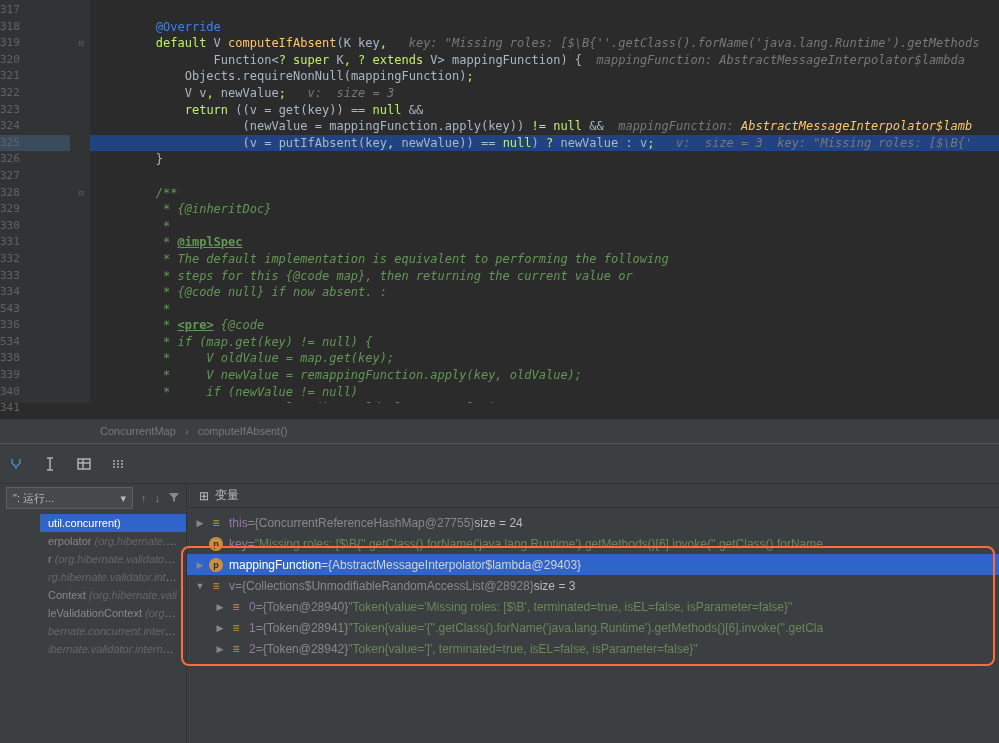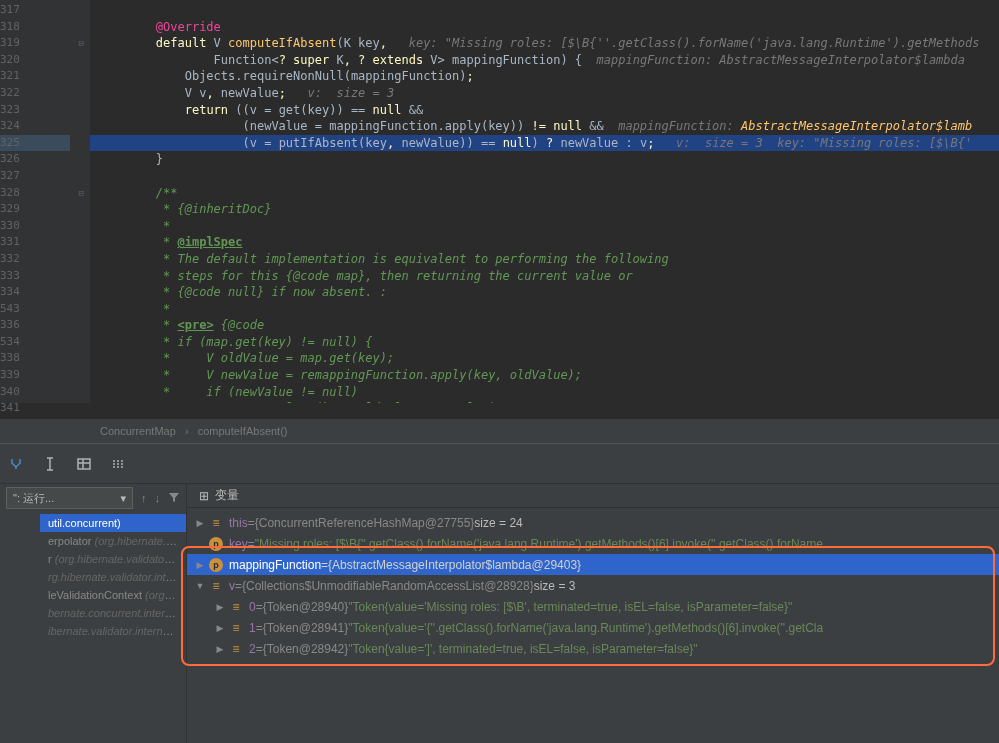--- a/index.html
+++ b/index.html
@@ -41,22 +41,22 @@
   flex: 1;
   font-size: 12px;
   line-height: 16.6px;
   padding-top: 2px;
   white-space: pre;
   overflow: hidden;
 }
 .code-line { height: 16.6px; padding-left: 8px; }
 .code-line.hl { background: #214283; }
 .gutter-line.hl { background: #3a4b5c; }
-.kw { color: #fef9c3; }
-.anno { color: #ec4899; }
+.kw { color: #bef264; }
+.anno { color: #3b82f6; }
 .ident { color: #a9b7c6; }
 .method { color: #ffc66d; }
 .param { color: #787878; font-style: italic; }
 .doc { color: #629755; font-style: italic; }
 .doctag { color: #629755; font-weight: bold; text-decoration: underline; }
 .orange-lambda { color: #ffc66d; font-style: italic; }
 .sel-box { background: #214283; }
 .breadcrumb {
   height: 24px;
   background: #3c3f41;
@@ -283,20 +283,21 @@
           <svg width="12" height="12" viewBox="0 0 12 12">
               <path d="M1 2h10L7 7v4l-2-1V7z" fill="#888"></path>
             </svg>
         </span>
       </div>
       <div class="frames-list" id="frames">
           <div class="frame-item active">util.concurrent) </div>
           <div class="frame-item">erpolator <span class="pkg">(org.hibernate.valid</span></div>
           <div class="frame-item">r <span class="pkg">(org.hibernate.validator.m</span></div>
           <div class="frame-item"> <span class="pkg">rg.hibernate.validator.internal.e</span></div>
+          <div class="frame-item">Context <span class="pkg">(org.hibernate.vali</span></div>
           <div class="frame-item">leValidationContext <span class="pkg">(org.hibe</span></div>
           <div class="frame-item"> <span class="pkg">bernate.concurrent.internal.e</span></div>
           <div class="frame-item"> <span class="pkg">ibernate.validator.internal.e</span></div>
         </div>
     </div>
     <div class="vars-panel">
       <div class="vars-header">
         <span>⊞</span>
         <span>变量</span>
       </div>

